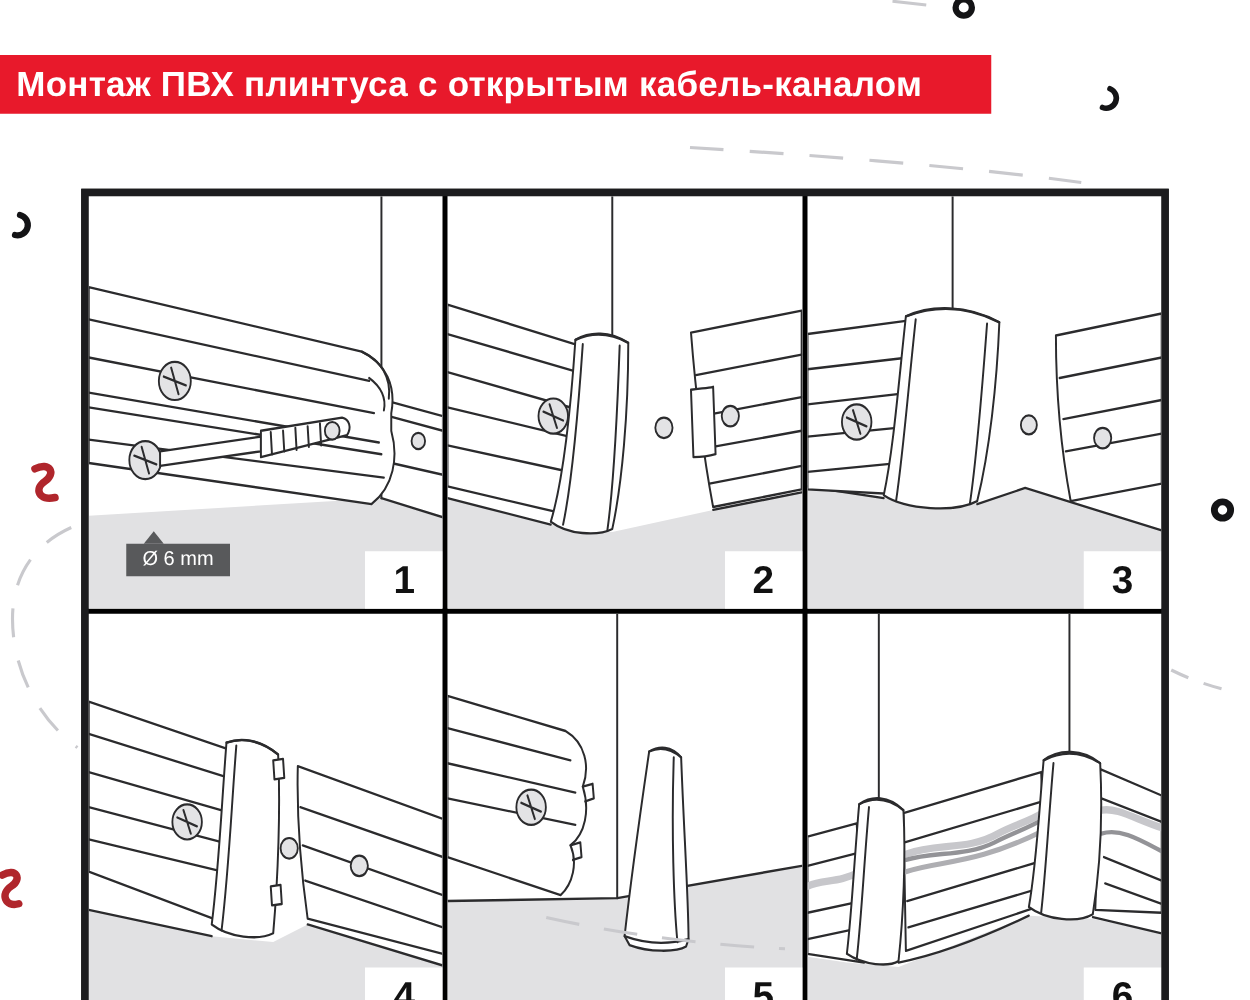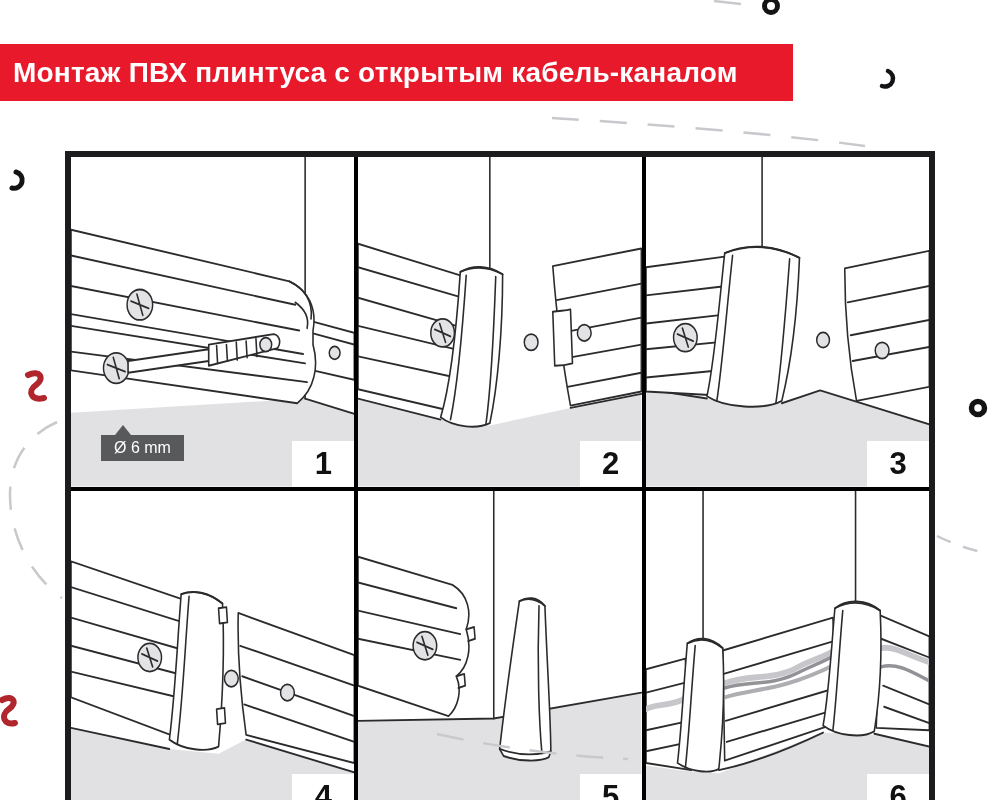--- a/index.html
+++ b/index.html
@@ -1,19 +1,19 @@
 <!DOCTYPE html>
 <html><head>
 <meta charset="utf-8">
 <style>
   html,body{margin:0;padding:0;background:#fff;}
   .poster{position:relative;width:1000px;height:800px;background:#ffffff;overflow:hidden;
           font-family:"Liberation Sans",sans-serif;}
   
-  .banner{position:absolute;left:0;top:44px;width:793px;height:57px;background:#e8192b;z-index:2;
+  .banner{position:absolute;left:0;top:44px;width:793px;height:47px;background:#e8192b;z-index:2;
           display:flex;align-items:center;}
   .banner h1{margin:0;padding:0 0 0 13px;color:#ffffff;font-size:28px;font-weight:700;letter-spacing:.2px;}
   
   .grid{position:absolute;left:65px;top:151px;width:870px;height:675px;z-index:1;
         display:grid;grid-template-columns:repeat(3,1fr);grid-template-rows:repeat(2,1fr);
         gap:4px;background:#000000;border:6px solid #1c1c1e;box-sizing:border-box;}
   .panel{position:relative;background:#ffffff;overflow:hidden;margin:0;}
   .art{position:absolute;inset:0;width:100%;height:100%;display:block;}
   .badge{position:absolute;right:0;bottom:0;width:62px;height:46px;background:#ffffff;
          display:flex;align-items:center;justify-content:center;

